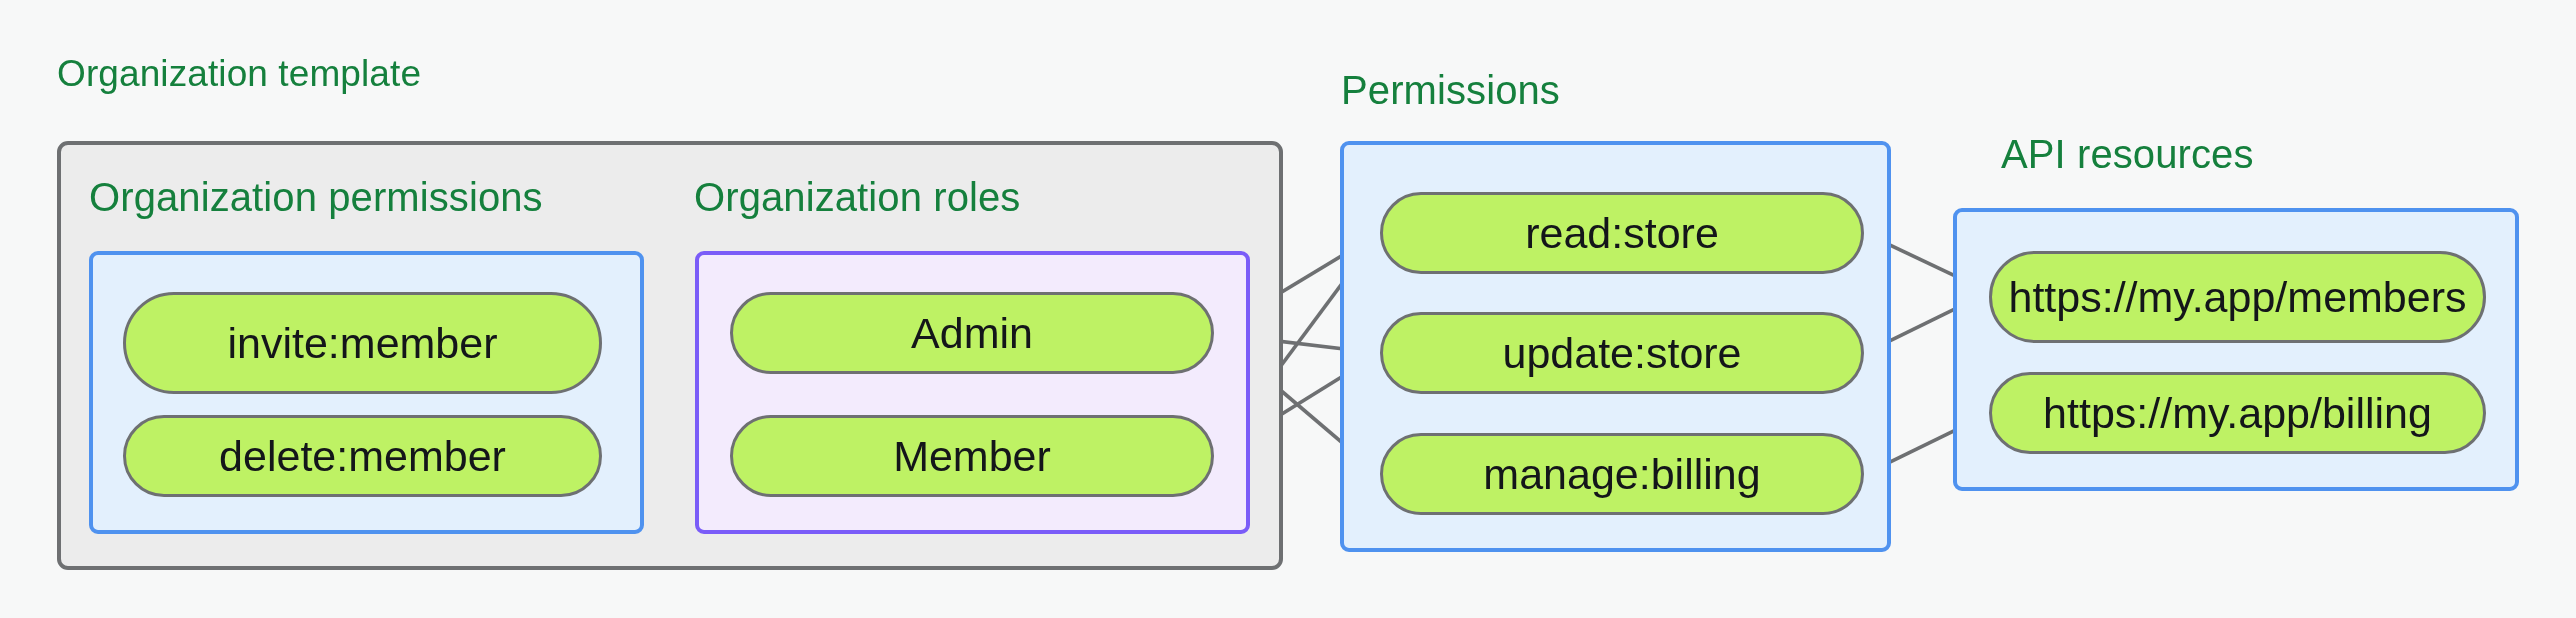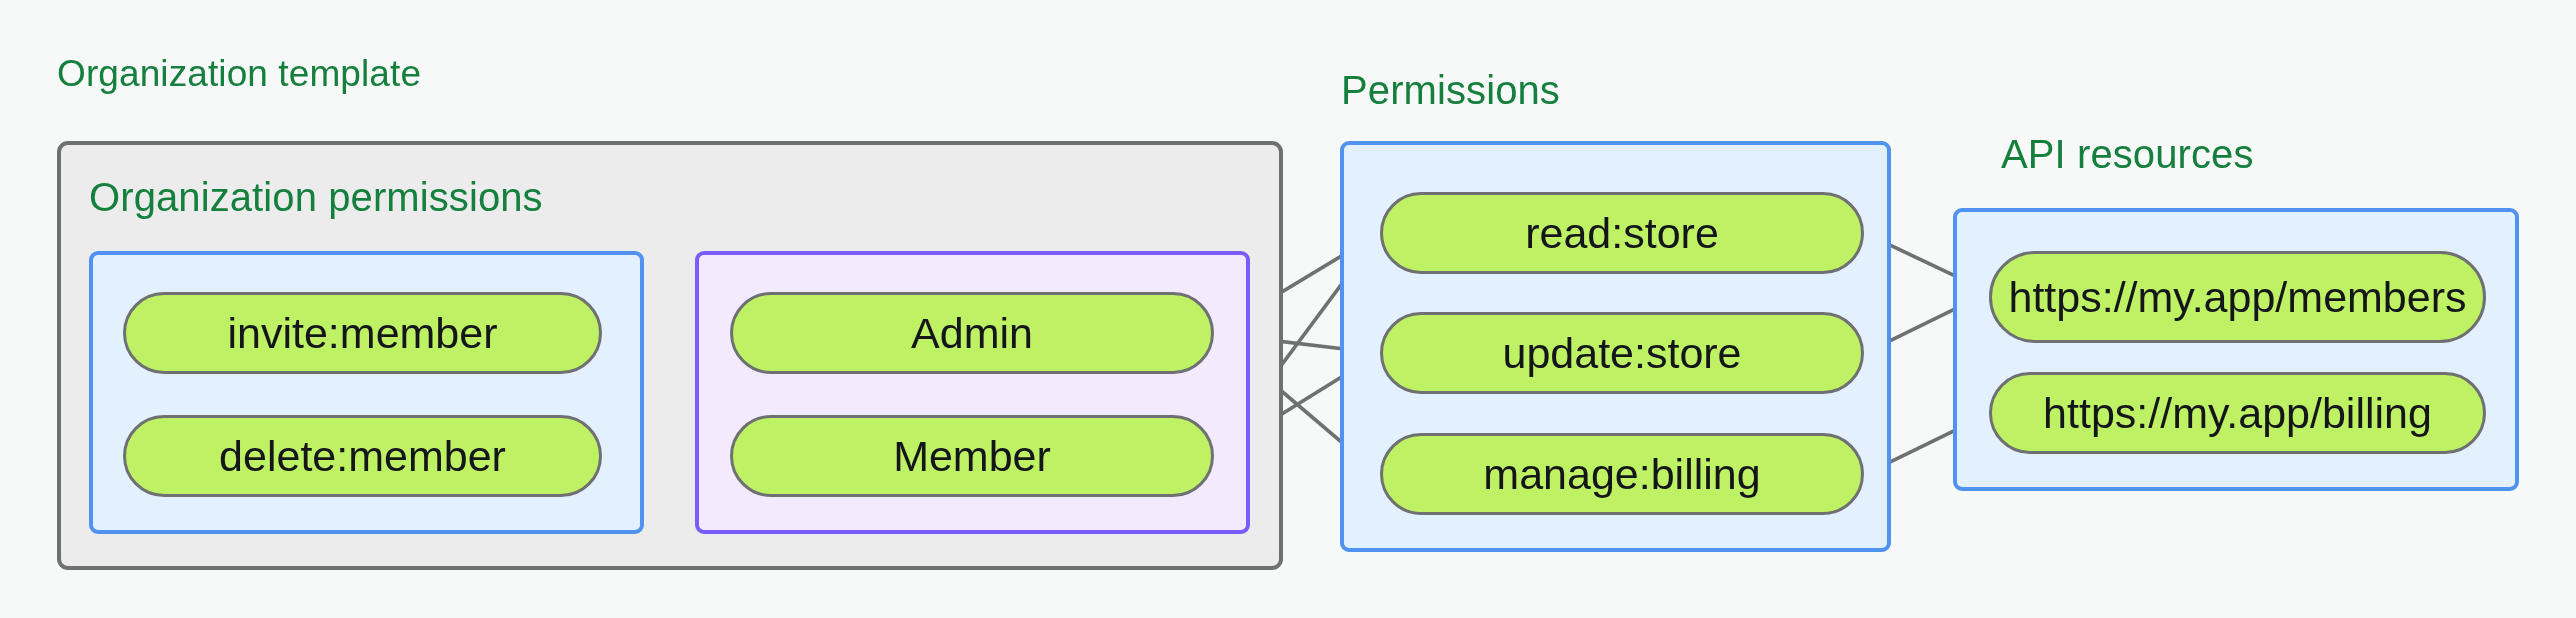--- a/index.html
+++ b/index.html
@@ -79,28 +79,29 @@
   </svg>
 
   <div class="caption caption-lg" style="left:57px;top:53px;">Organization template</div>
 
   <div class="box box-gray" style="left:57px;top:141px;width:1226px;height:429px;"></div>
 
   <div class="caption caption-md" style="left:89px;top:175px;">Organization permissions</div>
 
   <div class="box box-blue" style="left:89px;top:251px;width:555px;height:283px;"></div>
 
-  <div class="pill" style="left:123px;top:292px;width:479px;height:82px;">
+  <div class="pill" style="left:123px;top:292px;width:479px;height:102px;">
     <span>invite:member</span>
   </div>
 
   <div class="pill" style="left:123px;top:415px;width:479px;height:82px;justify-content:center;">
     <span>delete:member</span>
   </div>
 
+  <div class="caption caption-md" style="left:694px;top:175px;">Organization roles</div>
 
   <div class="box box-purple" style="left:695px;top:251px;width:555px;height:283px;"></div>
 
   <div class="pill" style="left:730px;top:292px;width:484px;height:82px;">
     <span>Admin</span>
   </div>
 
   <div class="pill" style="left:730px;top:415px;width:484px;height:82px;">
     <span>Member</span>
   </div>

